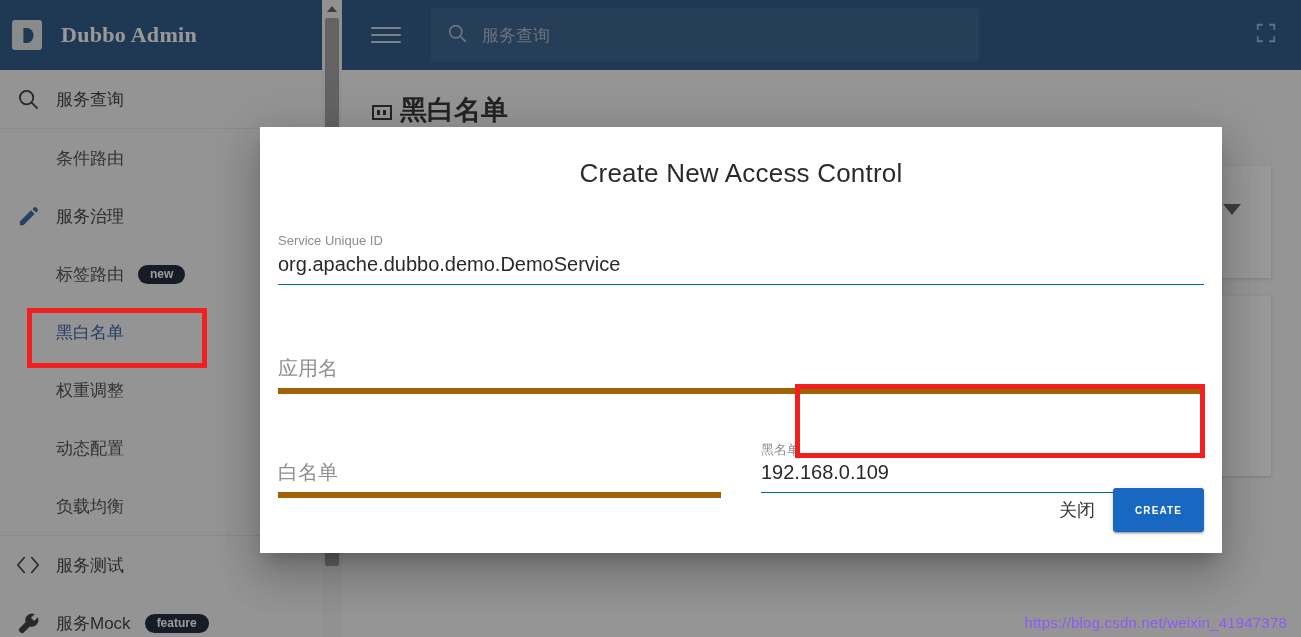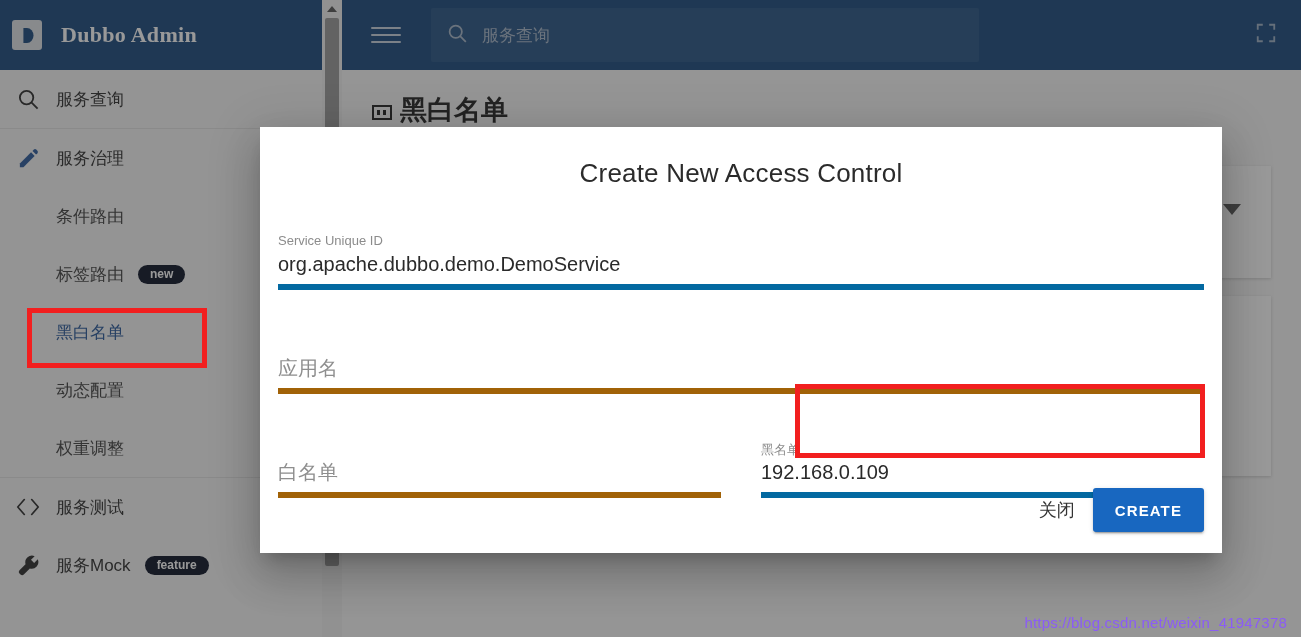--- a/index.html
+++ b/index.html
@@ -296,21 +296,21 @@
     position: absolute;
     top: 0; left: 0;
     font-size: 13px;
     color: #8c8c8c;
     text-align: right;
   }
   .tf-value {
     font-size: 20px;
     color: #2a2a2a;
     padding-bottom: 7px;
-    border-bottom: 6px solid #0369a1;
+    border-bottom: 1px solid #0369a1;
     min-height: 26px;
     line-height: 26px;
   }
   .tf-placeholder {
     font-size: 20px;
     color: #8e8e8e;
     padding-bottom: 7px;
     border-bottom: 6px solid #a16207;
     min-height: 26px;
     line-height: 26px;
@@ -330,21 +330,21 @@
     font-size: 18px;
     color: #333333;
     padding: 10px 18px;
     cursor: pointer;
     font-family: inherit;
   }
   .btn-primary {
     background: #1867c0;
     color: #ffffff;
     border: none;
-    font-size: 15px;
+    font-size: 10px;
     font-weight: bold;
     letter-spacing: 1.1px;
     padding: 0 22px;
     height: 44px;
     border-radius: 3px;
     cursor: pointer;
     box-shadow: 0 3px 1px -2px rgba(0,0,0,.2),0 2px 2px 0 rgba(0,0,0,.14),0 1px 5px 0 rgba(0,0,0,.12);
     font-family: inherit;
   }
 
@@ -399,56 +399,60 @@
             <svg width="23" height="23" viewBox="0 0 24 24">
               <circle cx="10" cy="10" r="7" fill="none" stroke="#2f2f2f" stroke-width="1.9"></circle>
               <line x1="15" y1="15" x2="21.5" y2="21.5" stroke="#2f2f2f" stroke-width="1.9"></line>
             </svg>
           </div>
           <div class="nav-label">服务查询</div>
         </div>
 
         <div class="nav-group-divider"></div>
 
+        <div class="nav-item sub">
+          <div class="nav-icon"></div>
+          <div class="nav-label sub">条件路由</div>
+        </div>
+
         <div class="nav-item">
           <div class="nav-icon">
             <svg width="23" height="23" viewBox="0 0 24 24">
               <path d="M3 17.3 L14.7 5.6 L18.4 9.3 L6.7 21 L3 21 Z" fill="#2f5d9e"></path>
               <path d="M16.2 4.1 L17.6 2.7 A1.8 1.8 0 0 1 20.1 2.7 L21.3 3.9 A1.8 1.8 0 0 1 21.3 6.4 L19.9 7.8 Z" fill="#2f5d9e"></path>
             </svg>
           </div>
           <div class="nav-label">服务治理</div>
         </div>
 
         <div class="nav-item sub">
           <div class="nav-icon"></div>
-          <div class="nav-label sub">条件路由</div>
-        </div>
-
-        <div class="nav-item sub">
-          <div class="nav-icon"></div>
           <div class="nav-label sub">标签路由</div>
           <div class="badge">new</div>
         </div>
 
         <div class="nav-item sub active">
           <div class="nav-icon"></div>
           <div class="nav-label sub">黑白名单</div>
         </div>
 
         <div class="nav-item sub">
           <div class="nav-icon"></div>
-          <div class="nav-label sub">动态配置</div>
+          <div class="nav-label sub">权重调整</div>
         </div>
 
         <div class="nav-item sub">
           <div class="nav-icon"></div>
-          <div class="nav-label sub">权重调整</div>
-        </div>
-
+          <div class="nav-label sub">动态配置</div>
+        </div>
+
+        <div class="nav-item sub">
+          <div class="nav-icon"></div>
+          <div class="nav-label sub">负载均衡</div>
+        </div>
 
         <div class="nav-group-divider"></div>
 
         <div class="nav-item">
           <div class="nav-icon">
             <svg width="26" height="20" viewBox="0 0 28 20">
               <polyline points="10,2 3,10 10,18" fill="none" stroke="#2f2f2f" stroke-width="1.8" stroke-linecap="round" stroke-linejoin="round"></polyline>
               <polyline points="18,2 25,10 18,18" fill="none" stroke="#2f2f2f" stroke-width="1.8" stroke-linecap="round" stroke-linejoin="round"></polyline>
             </svg>
           </div>

